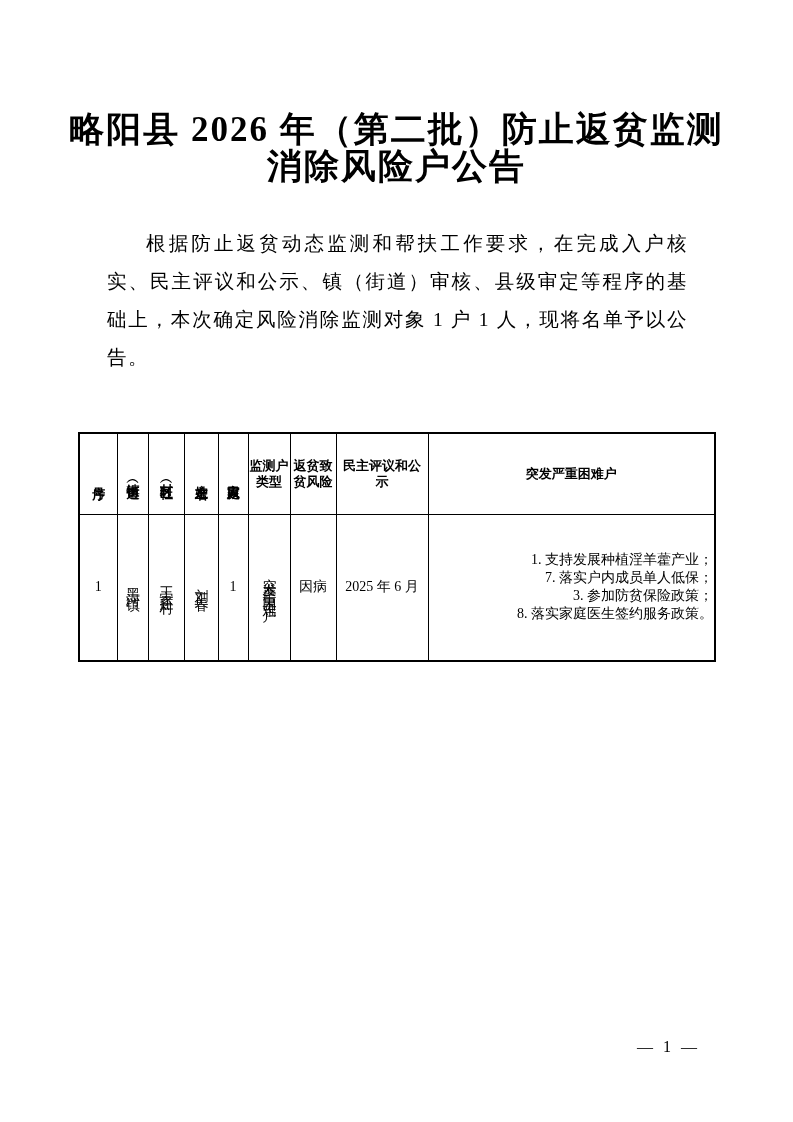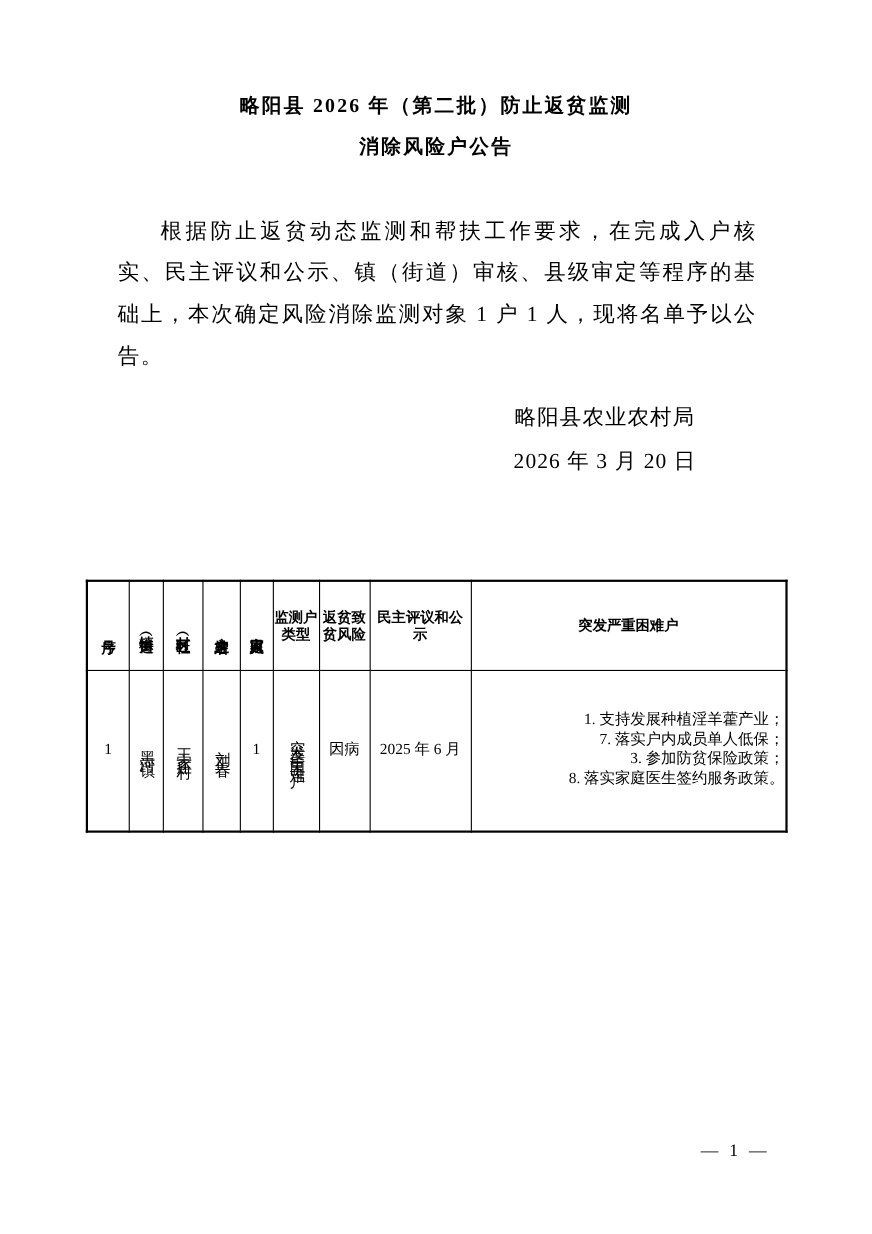--- a/index.html
+++ b/index.html
@@ -13,23 +13,23 @@
     font-family: "Liberation Serif", "DejaVu Serif", serif;
     color: #000000;
     overflow: hidden;
   }
   .page {
     position: relative;
     width: 793px; height: 1122px;
     background: #ffffff;
   }
   .doc-title {
-    padding-top: 78px;
+    padding-top: 111px;
     text-align: center;
-    font-size: 18px;
+    font-size: 35px;
     font-weight: bold;
     line-height: 37px;
     letter-spacing: 2px;
   }
   .body-par {
     margin: 40px 105px 0 107px;
     font-size: 19.5px;
     line-height: 38px;
     letter-spacing: 1.5px;
     text-align: justify;
@@ -48,21 +48,21 @@
     text-align: center;
     font-size: 20px;
     font-weight: bold;
     letter-spacing: 1.5px;
     line-height: 28px;
   }
   table.roster {
     border-collapse: collapse;
     table-layout: fixed;
     width: 636px;
-    margin: 87px 0 0 78px;
+    margin: 55px 0 0 78px;
     border: 2px solid #000;
     padding-left: 16px;
   }
   table.roster th, table.roster td {
     border: 1px solid #000;
     text-align: center;
     vertical-align: middle;
     padding: 1px;
     overflow: hidden;
   }
@@ -102,24 +102,20 @@
 
 <div class="page">
 
   <div class="doc-title">
     <div>略阳县 2026 年（第二批）防止返贫监测</div>
     <div>消除风险户公告</div>
   </div>
 
   <div class="body-par">根据防止返贫动态监测和帮扶工作要求，在完成入户核实、民主评议和公示、镇（街道）审核、县级审定等程序的基础上，本次确定风险消除监测对象 1 户 1 人，现将名单予以公告。</div>
 
-  <div class="signature">
-    <div>略阳县农业农村局</div>
-    <div>2026 年 3 月 20 日</div>
-  </div>
 
 
   <table class="roster">
     <colgroup>
       <col style="width:38px">
         <col style="width:31px">
         <col style="width:36px">
       <col style="width:34px">
         <col style="width:30px">
         <col style="width:42px">

